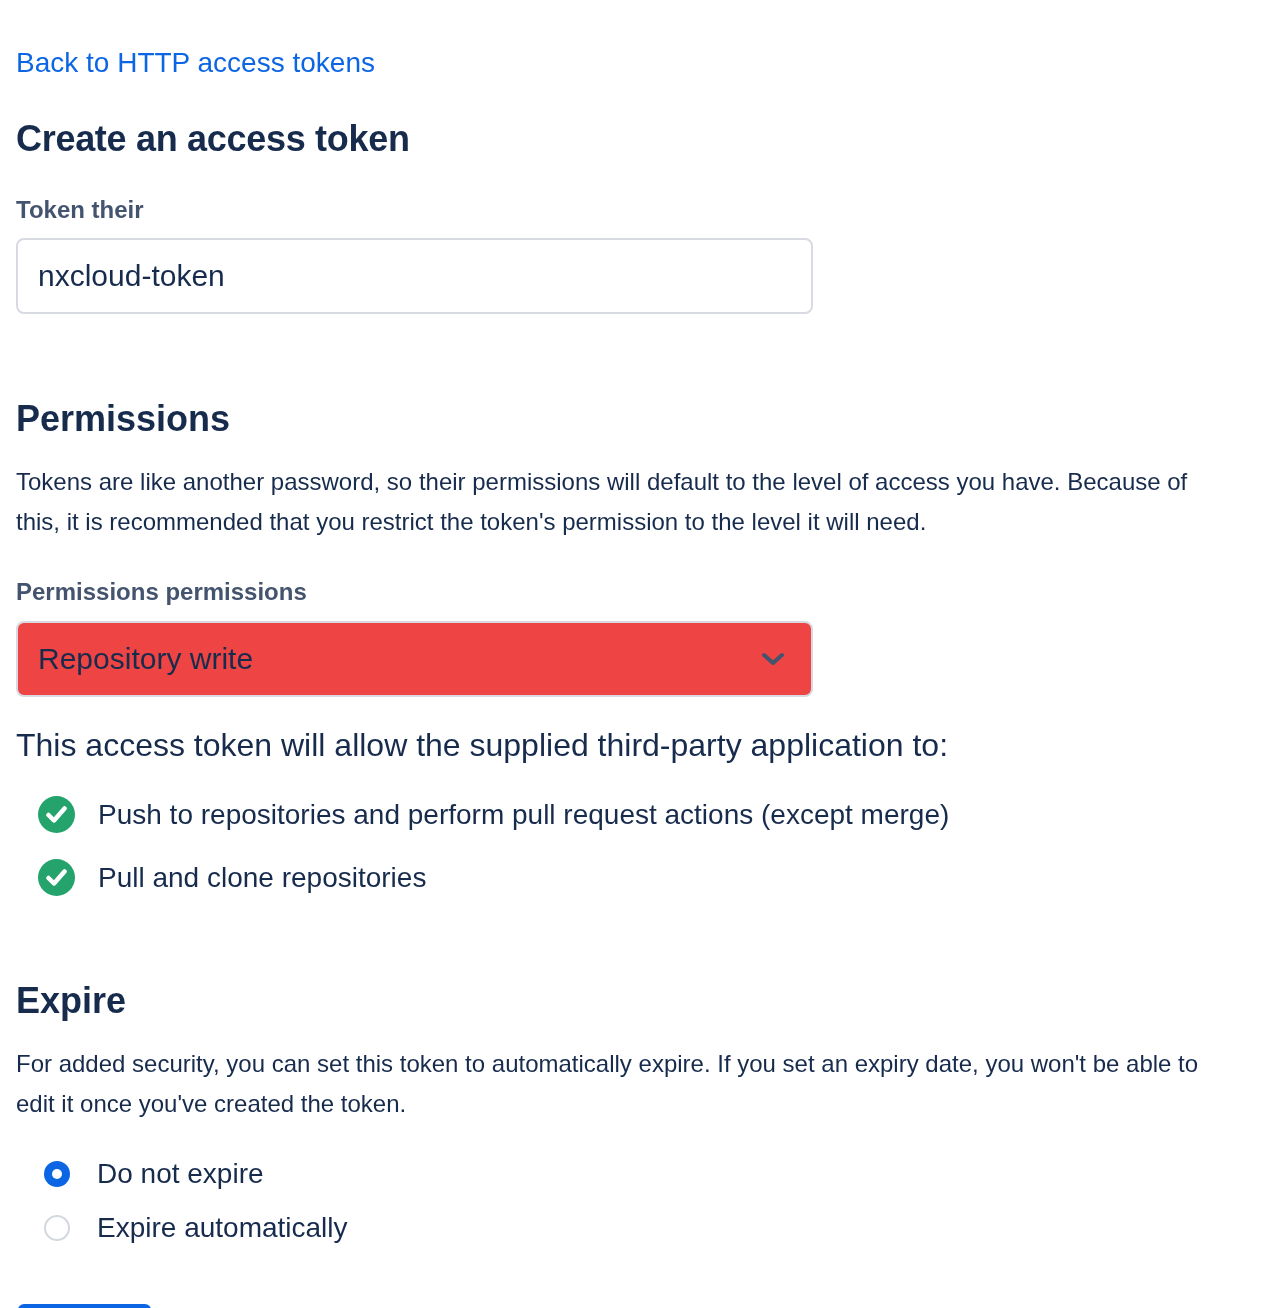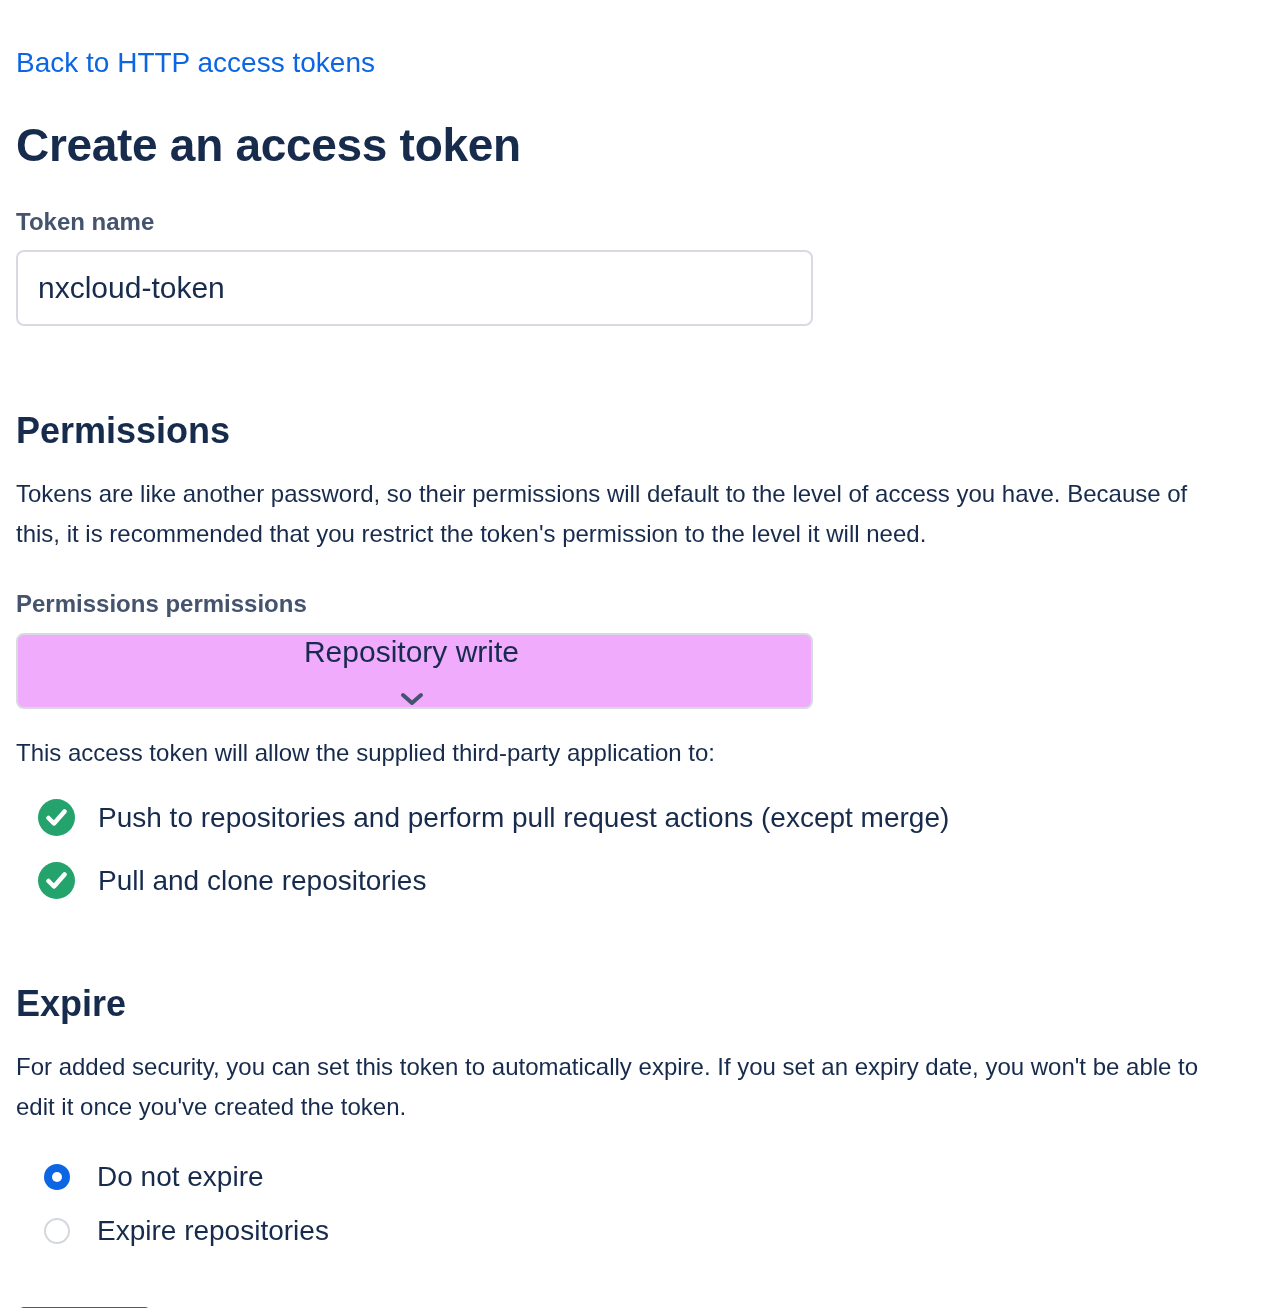--- a/index.html
+++ b/index.html
@@ -26,21 +26,21 @@
   .back-link {
     display: inline-block;
     font-size: 28px;
     font-weight: 400;
     color: var(--link-blue);
     text-decoration: none;
     cursor: pointer;
   }
   h1.page-title {
     margin-top: 39px;
-    font-size: 46px;
+    font-size: 36px;
     font-weight: 700;
     letter-spacing: -0.3px;
     color: var(--text-dark);
   }
   .field-label {
     display: block;
     margin-top: 36px;
     font-size: 24px;
     font-weight: 700;
     color: var(--label-gray);
@@ -75,30 +75,29 @@
     margin-top: 15px;
     width: 797px;
     height: 76px;
     border: 2px solid var(--border-gray);
     border-radius: 8px;
     display: flex;
     align-items: center;
     justify-content: space-between;
     padding: 0 26px 0 20px;
     cursor: pointer;
-    background: #f0abfc;
-    flex-direction: column;
+    background: #ef4444;
   }
   .select-box .select-value {
     font-size: 30px;
     color: var(--text-dark);
   }
   .intro-text {
     margin-top: 30px;
-    font-size: 24px;
+    font-size: 32px;
     color: var(--text-dark);
   }
   .capability-list {
     margin-top: 32px;
     list-style: none;
   }
   .capability-row {
     display: flex;
     align-items: center;
     margin-left: 22px;
@@ -187,21 +186,21 @@
 </style>
 </head>
 <body>
 
 <div class="page">
 
   <a class="back-link">Back to HTTP access tokens</a>
 
   <h1 class="page-title">Create an access token</h1>
 
-  <label class="field-label">Token name</label>
+  <label class="field-label">Token their</label>
   <input class="text-input" type="text" value="nxcloud-token" style="">
 
   <h2 class="section-heading">Permissions</h2>
   <p class="body-text">Tokens are like another password, so their permissions will default to the level of access you have. Because of this, it is recommended that you restrict the token's permission to the level it will need.</p>
 
   <label class="field-label">Permissions permissions</label>
   <div class="select-box">
     <span class="select-value">Repository write</span>
     <span style="display:flex;">
       <svg width="24" height="16" viewBox="0 0 24 16" fill="none">
@@ -234,21 +233,21 @@
   <h2 class="section-heading expiry-heading">Expire</h2>
   <p class="body-text">For added security, you can set this token to automatically expire. If you set an expiry date, you won't be able to edit it once you've created the token.</p>
 
   <div class="radio-group">
     <div class="radio-row checked">
       <span class="radio-circle"></span>
       <span class="radio-label">Do not expire</span>
     </div>
     <div class="radio-row">
       <span class="radio-circle"></span>
-      <span class="radio-label">Expire repositories</span>
+      <span class="radio-label">Expire automatically</span>
     </div>
   </div>
 
   <div class="actions">
     <button class="create-button">Create</button>
     <button class="cancel-button">Cancel</button>
   </div>
 
 </div>
 

